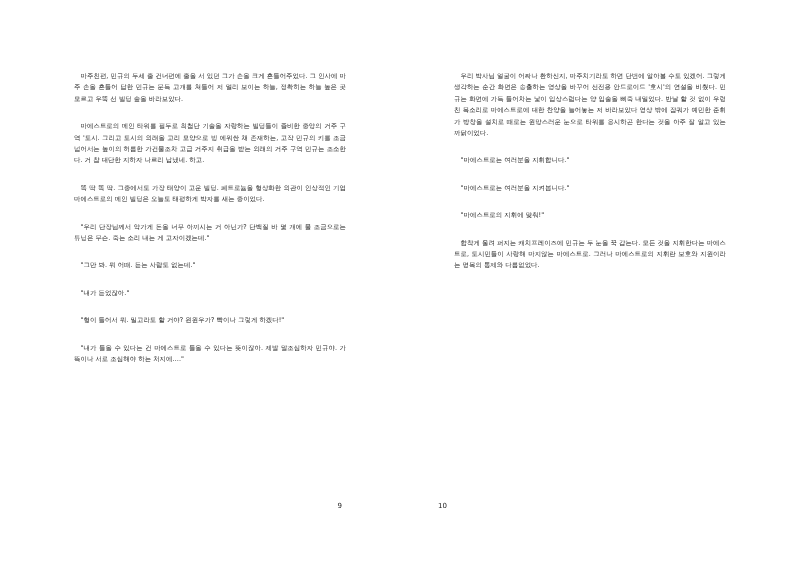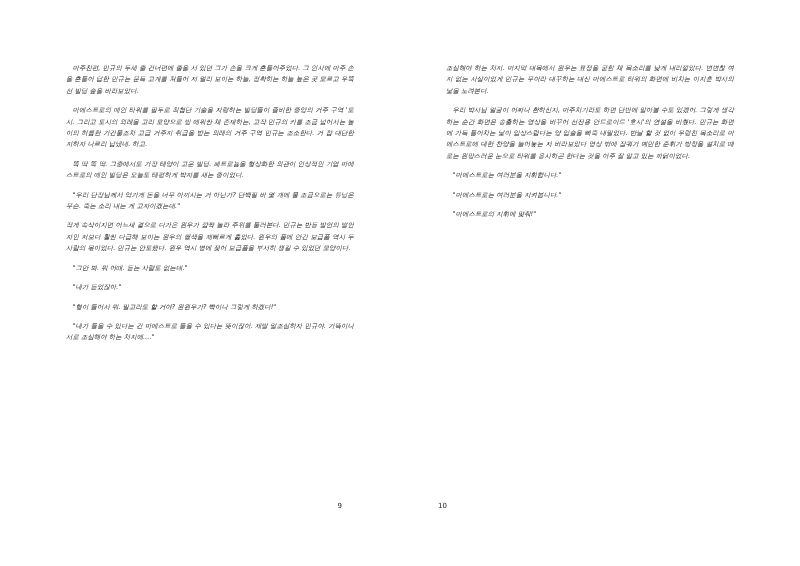--- a/index.html
+++ b/index.html
@@ -34,23 +34,22 @@
     padding: 55px 58px 40px 38px;
   }
   .text-column {
     font-size: 6.4px;
     line-height: 11.4px;
     text-align: justify;
     letter-spacing: 0.05px;
     word-break: break-all;
   }
   .text-column p {
-    margin: 8px;
+    margin: 16px;
     text-indent: 6.6px;
-    font-style: italic;
   }
   .text-column p.no-indent {
     text-indent: 0;
   }
   .page-number {
     position: absolute;
     bottom: 56px;
     font-size: 7px;
     color: #222222;
   }
@@ -73,35 +72,34 @@
 <body>
 
 <div class="page-spread">
 
   <div class="page left">
     <div class="text-column">
       <p>마주친편, 민규의 두세 줄 건너편에 줄을 서 있던 그가 손을 크게 흔들어주었다. 그 인사에 마주 손을 흔들어 답한 민규는 문득 고개를 쳐들어 저 멀리 보이는 하늘, 정확히는 하늘 높은 곳 모르고 우뚝 선 빌딩 숲을 바라보았다.</p>
       <p>마에스트로의 메인 타워를 필두로 최첨단 기술을 자랑하는 빌딩들이 즐비한 중앙의 거주 구역 '도시. 그리고 도시의 외래을 고리 모양으로 빙 에워싼 채 존재하는, 고작 민규의 키를 조금 넘어서는 높이의 허름한 가건물조차 고급 거주지 취급을 받는 외래의 거주 구역 민규는 조소한다. 거 참 대단한 지하자 나르리 납냈네. 하고.</p>
       <p>똑 딱 똑 딱. 그중에서도 가장 태양이 고운 빌딩. 페트로늄을 형상화한 외관이 인상적인 기업 마에스트로의 메인 빌딩은 오늘도 태평하게 박자를 새는 중이었다.</p>
       <p>"우리 단장님께서 악가게 돈을 너무 아끼시는 거 아닌가? 단백질 바 몇 개에 물 조금으로는 튜닝은 무슨. 죽는 소리 내는 게 고자이겠는데."</p>
-      <p class="no-indent">작게 속삭이지면 어느새 곁으로 다가온 원우가 깜짝 놀라 주위를 둘러본다. 민규는 반등 발언의 발언자인 저보다 훨씬 다급해 보이는 원우의 행색을 제빠르게 훑었다. 원우의 품에 안긴 보급품 역시 두 사람의 몫이었다. 민규는 안도했다. 원우 역시 병에 젖어 보급품을 부서히 챙길 수 있었던 모양이다.</p>
       <p>"그만 봐. 뭐 어때. 듣는 사람도 없는데."</p>
       <p>"내가 듣었잖아."</p>
       <p>"형이 들어서 뭐. 밀고라도 할 거야? 원원우가? 빡이나 그렇게 하겠다!"</p>
       <p>"내가 들을 수 있다는 건 마에스트로 들을 수 있다는 뜻이잖아. 제발 말조심하자 민규야. 가뜩이나 서로 조심해야 하는 처지에…."</p>
     </div>
     <div class="page-number">9</div>
   </div>
 
   <div class="gutter"></div>
 
   <div class="page right">
     <div class="text-column">
-      <p class="no-indent">조심해야 하는 처지. 마지막 대목에서 원우는 표정을 굳힌 채 목소리를 낮게 내리깔았다. 변변찮 여지 없는 사살이었게 민규는 무아라 대꾸하는 대신 마에스트로 타워의 화면에 비치는 이지훈 박사의 낯을 노려본다.</p>
       <p>우리 박사님 얼굴이 어짜나 환하신지, 마주치기라도 하면 단번에 알아볼 수도 있겠어. 그렇게 생각하는 순간 화면은 송출하는 영상을 바꾸어 선전용 안드로이드 '호시'의 연설을 비췄다. 민규는 화면에 가득 들어차는 낯이 입상스럽다는 양 입술을 삐죽 내밀었다. 반날 할 것 없이 우렁친 목소리로 마에스트로에 대한 찬양을 늘어놓는 저 바라보았다 영상 밖에 잠궈가 예민한 준휘가 방창을 설치로 때로는 원망스러운 눈으로 타워를 응시하곤 한다는 것을 아주 잘 알고 있는 까닭이었다.</p>
       <p>"마에스트로는 여러분을 지휘합니다."</p>
       <p>"마에스트로는 여러분을 지켜봅니다."</p>
       <p>"마에스트로의 지휘에 맞춰!"</p>
+      <p>합착게 울려 퍼지는 캐치프레이즈에 민규는 두 눈을 꾹 감는다. 모든 것을 지휘한다는 마에스트로, 도시민들이 사랑해 마지않는 마에스트로. 그러나 마에스트로의 지휘란 보호와 지원이라는 명목의 통제와 다름없었다.</p>
     </div>
     <div class="page-number">10</div>
   </div>
 
 </div>
 
 </body></html>

